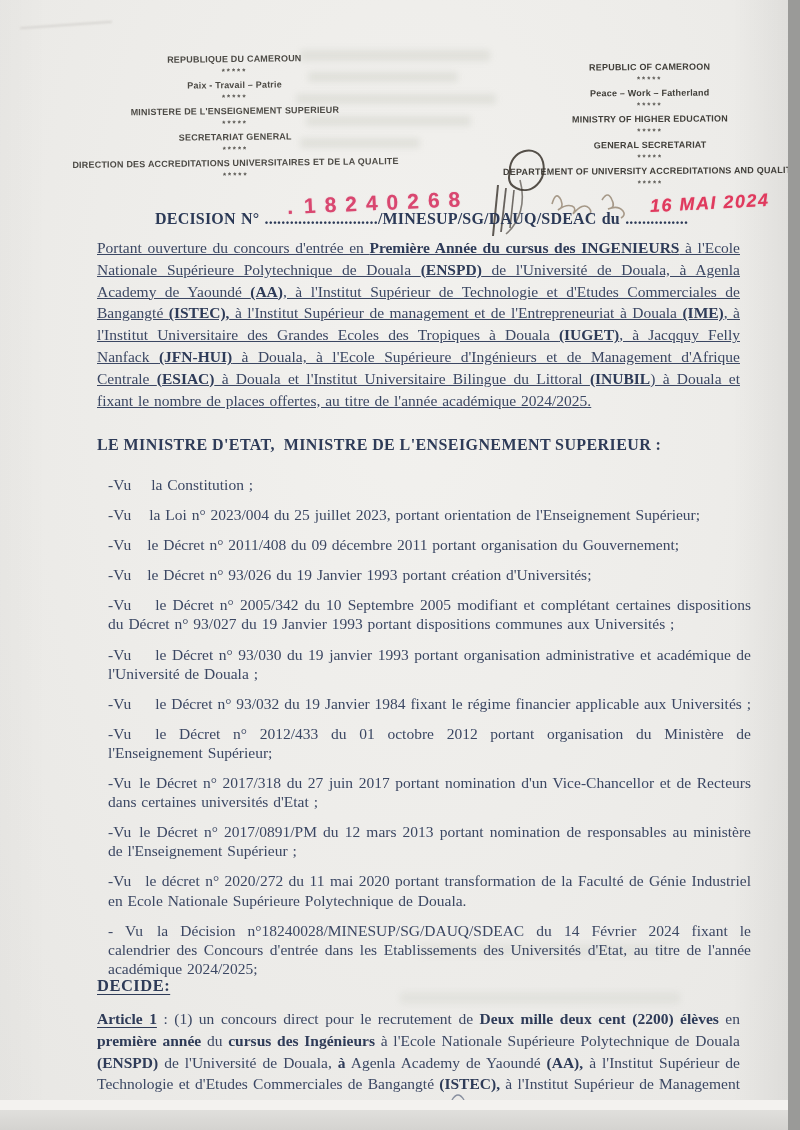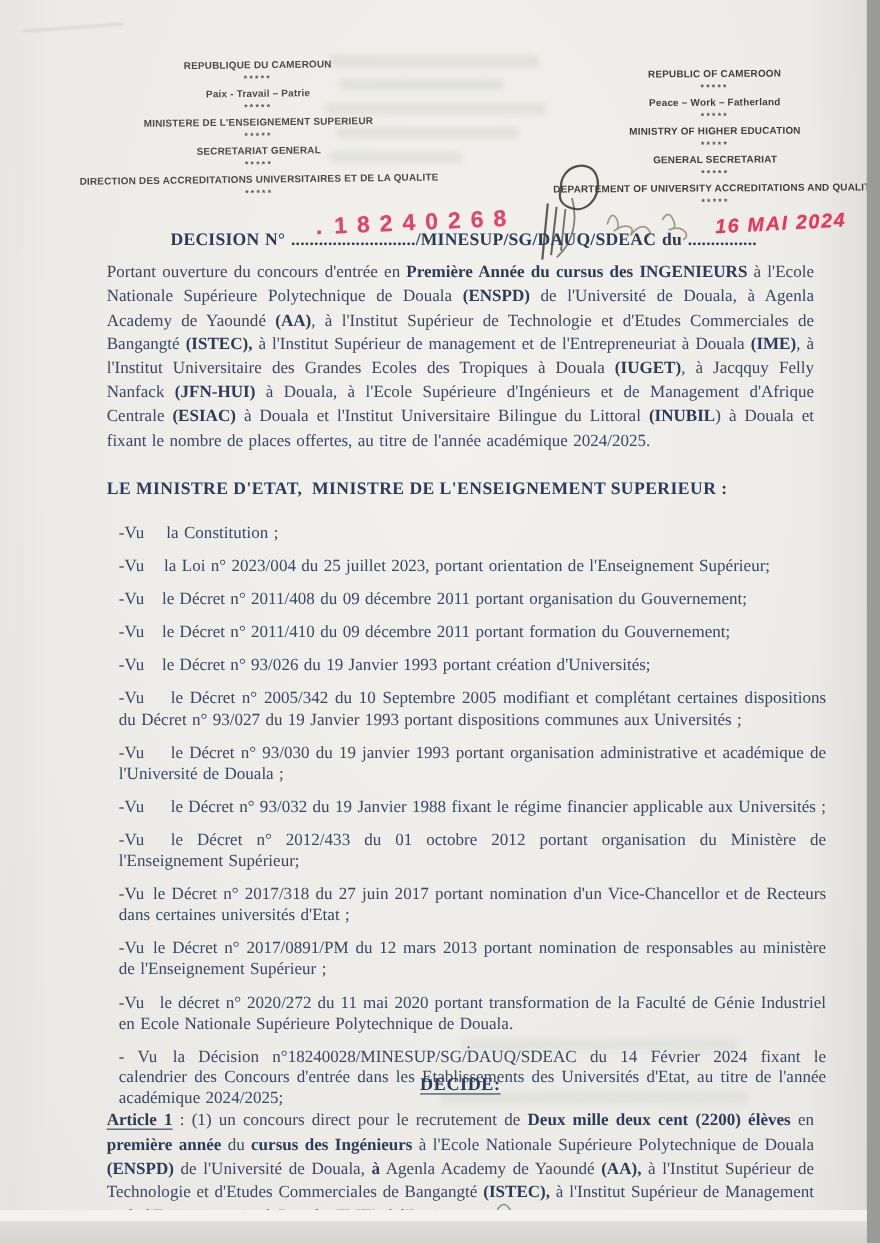--- a/index.html
+++ b/index.html
@@ -35,33 +35,33 @@
   
   .decision{
     position:absolute;left:97px;top:210px;width:643px;
     font-weight:700;font-size:16px;color:#2c3a57;padding-left:58px;box-sizing:border-box;
     word-spacing:1px;letter-spacing:.2px;white-space:nowrap;
   }
   .para{
     position:absolute;left:97px;width:643px;margin:0;
     text-align:justify;font-size:15.5px;word-spacing:1px;
   }
-  .subject{top:237px;line-height:21.8px;}
+  .subject{top:237px;line-height:21.8px;text-decoration:underline;}
   .minister{
     position:absolute;left:97px;top:436px;width:643px;
     font-weight:700;font-size:16px;letter-spacing:.4px;color:#2e3b58;
   }
   .vu-list{position:absolute;left:97px;top:464px;width:643px;}
   .vu{position:static;margin:11px;line-height:19.1px;}
   .b{font-weight:700;color:#2e3b58;}
   .u{text-decoration:underline;text-underline-offset:3px;}
   .sp{display:inline-block;}
   .stray-dot{position:absolute;left:424px;top:941px;font-size:15px;color:#474c58;}
   .decide{
-    position:absolute;left:97px;top:976px;width:643px;text-align:center;
+    position:absolute;left:97px;top:976px;width:643px;text-align:left;
     font-weight:700;font-size:16.5px;letter-spacing:.5px;color:#2e3b58;
   }
   .article{top:1008px;line-height:21.8px;}
   
   .bleed{position:absolute;background:rgba(148,156,136,.16);filter:blur(3px);border-radius:3px;}
   .bleed.lite{background:rgba(148,156,136,.10);}
   .crease{position:absolute;left:20px;top:24px;width:92px;height:2px;background:#d7d5d1;
     transform:rotate(-4deg);filter:blur(1px);}
   .band-light{position:absolute;left:0;top:1100px;width:800px;height:10px;background:#f3f2ef;}
   .band-dark{position:absolute;left:0;top:1110px;width:800px;height:20px;
@@ -124,25 +124,24 @@
   <div class="decision">DECISION N° .........................../MINESUP/SG/DAUQ/SDEAC du ...............</div>
 
   <p class="para subject"><span>Portant ouverture du concours d'entrée en </span><span class="b">Première Année du cursus des INGENIEURS</span><span> à l'Ecole Nationale Supérieure Polytechnique de Douala  </span><span class="b">(ENSPD)</span><span> de l'Université de Douala, à Agenla Academy de Yaoundé </span><span class="b">(AA)</span><span>, à l'Institut Supérieur de Technologie et d'Etudes Commerciales de Bangangté </span><span class="b">(ISTEC),</span><span> à l'Institut Supérieur de management et de l'Entrepreneuriat à Douala </span><span class="b">(IME)</span><span>, à l'Institut Universitaire des Grandes Ecoles des Tropiques à Douala </span><span class="b">(IUGET)</span><span>, à Jacqquy Felly Nanfack </span><span class="b">(JFN-HUI)</span><span> à Douala, à l'Ecole Supérieure d'Ingénieurs et de Management d'Afrique Centrale </span><span class="b">(ESIAC)</span><span> à Douala et l'Institut Universitaire Bilingue du Littoral </span><span class="b">(INUBIL</span><span>) à Douala et fixant le nombre de places offertes, au titre de l'année académique 2024/2025.</span></p>
 
   <div class="minister">LE MINISTRE D'ETAT,&nbsp; MINISTRE DE L'ENSEIGNEMENT SUPERIEUR :</div>
 
   <div class="vu-list">
     <p class="para vu"><span>-Vu</span><span class="sp" style="width: 20px;"></span><span>la Constitution ;</span></p>
     <p class="para vu"><span>-Vu</span><span class="sp" style="width: 18px;"></span><span>la Loi n° 2023/004 du 25 juillet 2023, portant orientation de l'Enseignement Supérieur;</span></p>
     <p class="para vu"><span>-Vu</span><span class="sp" style="width: 16px;"></span><span>le Décret n° 2011/408 du 09 décembre 2011 portant organisation du Gouvernement;</span></p>
-    <p class="para vu"><span>-Vu</span><span class="sp" style="width: 16px;"></span><span>le Décret n° 2011/410 du 09 décembre 2011 portant formation du Gouvernement;</span></p>
     <p class="para vu"><span>-Vu</span><span class="sp" style="width: 16px;"></span><span>le Décret n° 93/026 du 19 Janvier 1993 portant création d'Universités;</span></p>
     <p class="para vu"><span>-Vu</span><span class="sp" style="width: 24px;"></span><span>le Décret n° 2005/342 du 10 Septembre 2005 modifiant et complétant certaines dispositions du Décret n° 93/027 du 19 Janvier 1993 portant dispositions communes aux Universités ;</span></p>
     <p class="para vu"><span>-Vu</span><span class="sp" style="width: 24px;"></span><span>le Décret n° 93/030 du 19 janvier 1993 portant organisation administrative et académique de l'Université de Douala ;</span></p>
-    <p class="para vu"><span>-Vu</span><span class="sp" style="width: 24px;"></span><span>le Décret n° 93/032 du 19 Janvier 1988 fixant le régime financier applicable aux Universités ;</span></p>
+    <p class="para vu"><span>-Vu</span><span class="sp" style="width: 24px;"></span><span>le Décret n° 93/032 du 19 Janvier 1984 fixant le régime financier applicable aux Universités ;</span></p>
     <p class="para vu"><span>-Vu</span><span class="sp" style="width: 24px;"></span><span>le Décret n° 2012/433 du 01 octobre 2012 portant organisation du Ministère de l'Enseignement Supérieur;</span></p>
     <p class="para vu"><span>-Vu</span><span class="sp" style="width: 8px;"></span><span>le Décret n° 2017/318 du 27 juin 2017 portant nomination d'un Vice-Chancellor et de Recteurs dans certaines universités d'Etat ;</span></p>
     <p class="para vu"><span>-Vu</span><span class="sp" style="width: 8px;"></span><span>le Décret n° 2017/0891/PM du 12 mars 2013 portant nomination de responsables au ministère de l'Enseignement Supérieur ;</span></p>
     <p class="para vu"><span>-Vu</span><span class="sp" style="width: 14px;"></span><span>le décret n° 2020/272 du 11 mai 2020 portant transformation de la Faculté de Génie Industriel en Ecole Nationale Supérieure Polytechnique de Douala.</span></p>
     <p class="para vu"><span>- Vu</span><span class="sp" style="width: 14px;"></span><span>la Décision n°18240028/MINESUP/SG/DAUQ/SDEAC du 14 Février 2024 fixant le calendrier des Concours d'entrée dans les Etablissements des Universités d'Etat, au titre de l'année académique 2024/2025;</span></p>
   </div>
 
   <div class="stray-dot">.</div>
 
   <div class="decide">

